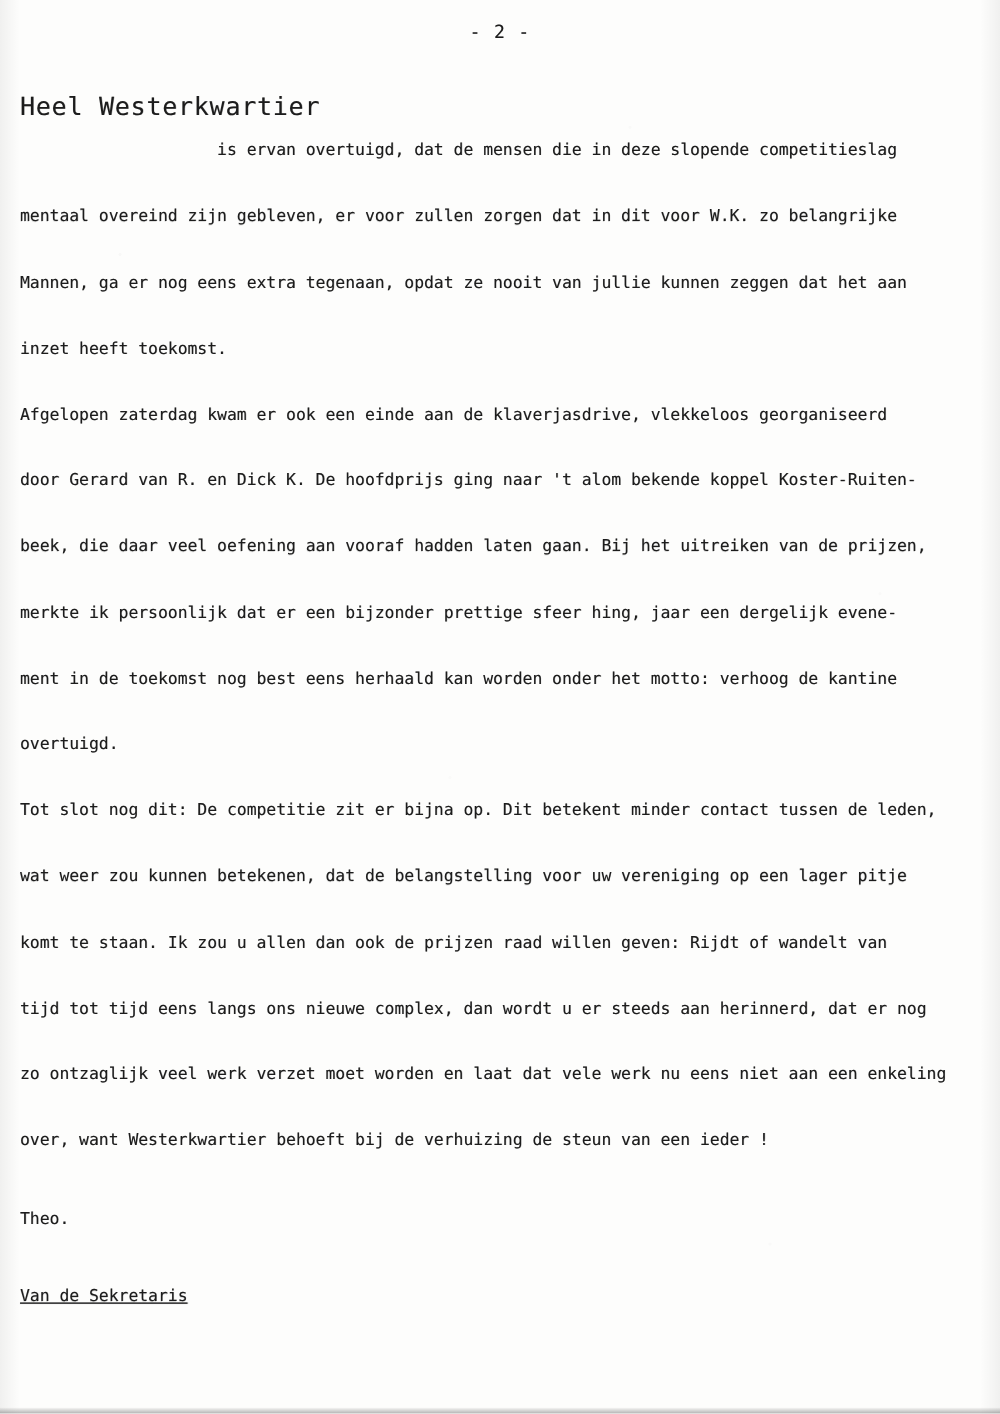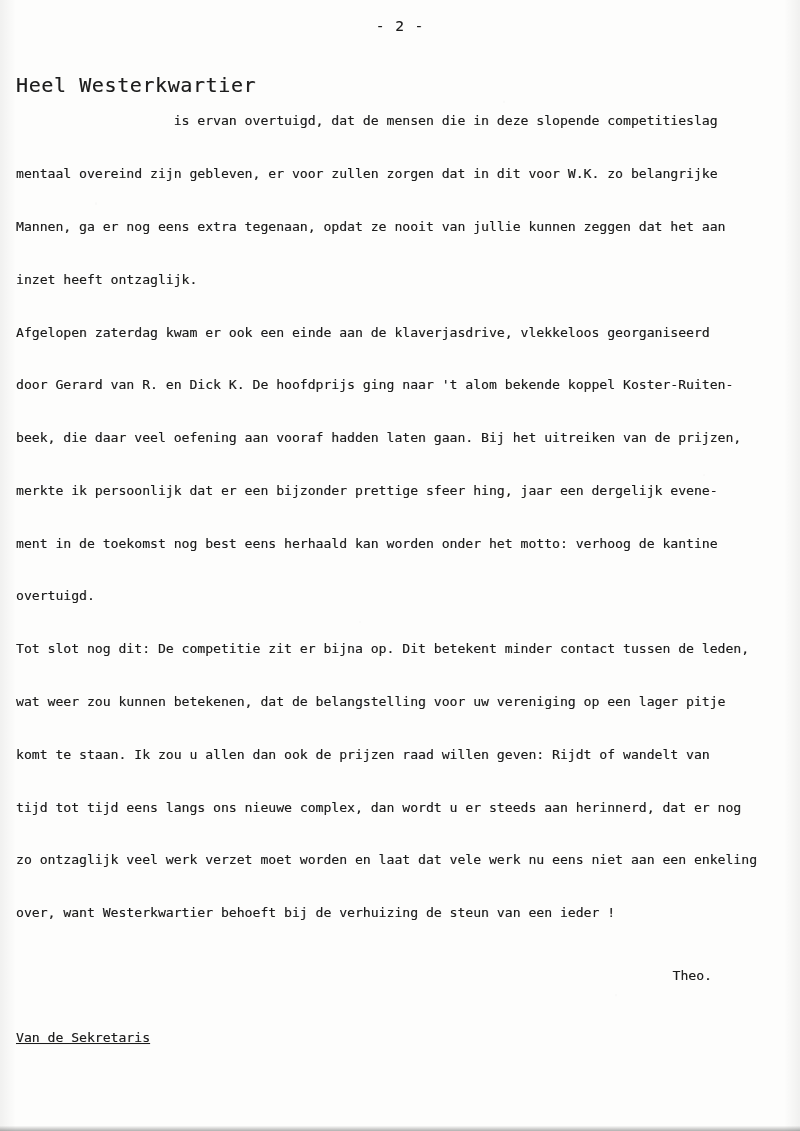--- a/index.html
+++ b/index.html
@@ -59,21 +59,21 @@
 
   .ln { display: block; white-space: pre; }
 
   .u { text-decoration: underline; }
 
   .lead {
     font-size: 20px;
     letter-spacing: 0.6px;
   }
 
-  .sig { text-align: right; padding-right: 72px; margin-top: 10px; }
+  .sig { padding-right: 72px; margin-top: 10px; }
 
   .sect-head { margin-top: 9px; }
 
   
   .blk, .mrow, .pageno, .lead {
     text-shadow: 0.35px 0 0 rgba(0,0,0,0.30), -0.2px 0.25px 0 rgba(0,0,0,0.12);
   }
 </style>
 </head>
 <body>
@@ -81,21 +81,21 @@
 <div id="page">
   <div class="sheet">
 
     <div class="pageno">- 2 -</div>
 
     <div class="blk">
       <span class="ln lead">Heel Westerkwartier</span>
       <span class="ln" style="margin-top:-17.6px">                    is ervan overtuigd, dat de mensen die in deze slopende competitieslag</span>
       <span class="ln">mentaal overeind zijn gebleven, er voor zullen zorgen dat in dit voor W.K. zo belangrijke</span>
       <span class="ln">Mannen, ga er nog eens extra tegenaan, opdat ze nooit van jullie kunnen zeggen dat het aan</span>
-      <span class="ln">inzet heeft ontzaglijk.</span>
+      <span class="ln">inzet heeft toekomst.</span>
       <span class="ln">Afgelopen zaterdag kwam er ook een einde aan de klaverjasdrive, vlekkeloos georganiseerd</span>
       <span class="ln">door Gerard van R. en Dick K. De hoofdprijs ging naar 't alom bekende koppel Koster-Ruiten-</span>
       <span class="ln">beek, die daar veel oefening aan vooraf hadden laten gaan. Bij het uitreiken van de prijzen,</span>
       <span class="ln">merkte ik persoonlijk dat er een bijzonder prettige sfeer hing, jaar een dergelijk evene-</span>
       <span class="ln">ment in de toekomst nog best eens herhaald kan worden onder het motto: verhoog de kantine</span>
       <span class="ln">overtuigd.</span>
       <span class="ln">Tot slot nog dit: De competitie zit er bijna op. Dit betekent minder contact tussen de leden,</span>
       <span class="ln">wat weer zou kunnen betekenen, dat de belangstelling voor uw vereniging op een lager pitje</span>
       <span class="ln">komt te staan. Ik zou u allen dan ook de prijzen raad willen geven: Rijdt of wandelt van</span>
       <span class="ln">tijd tot tijd eens langs ons nieuwe complex, dan wordt u er steeds aan herinnerd, dat er nog</span>

